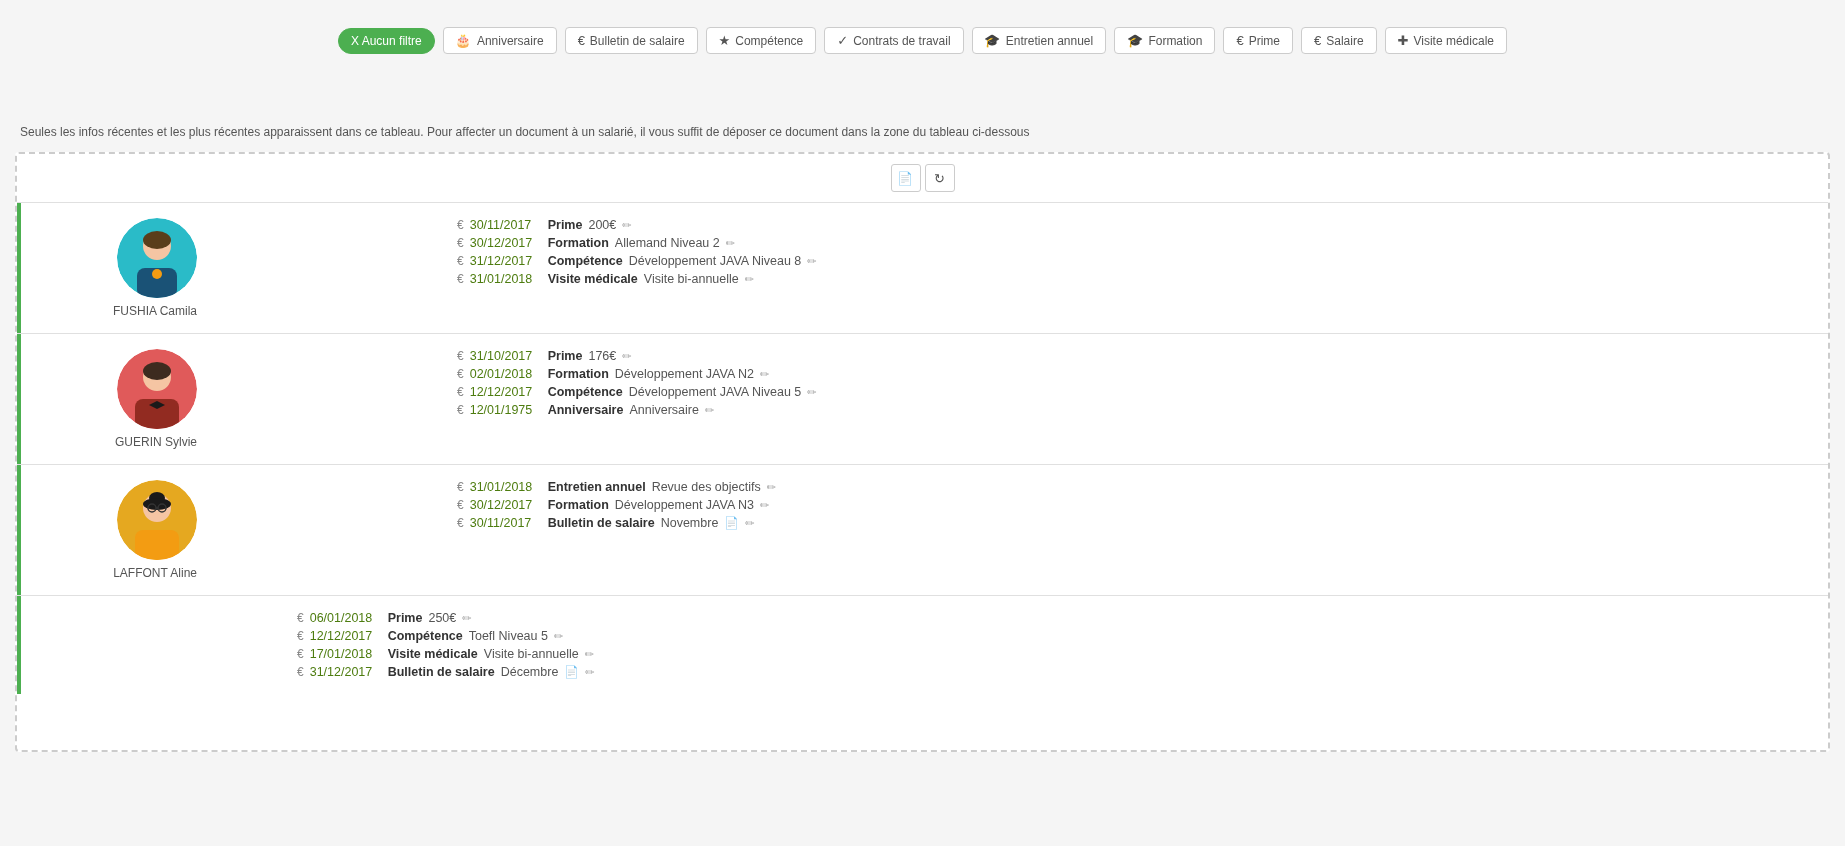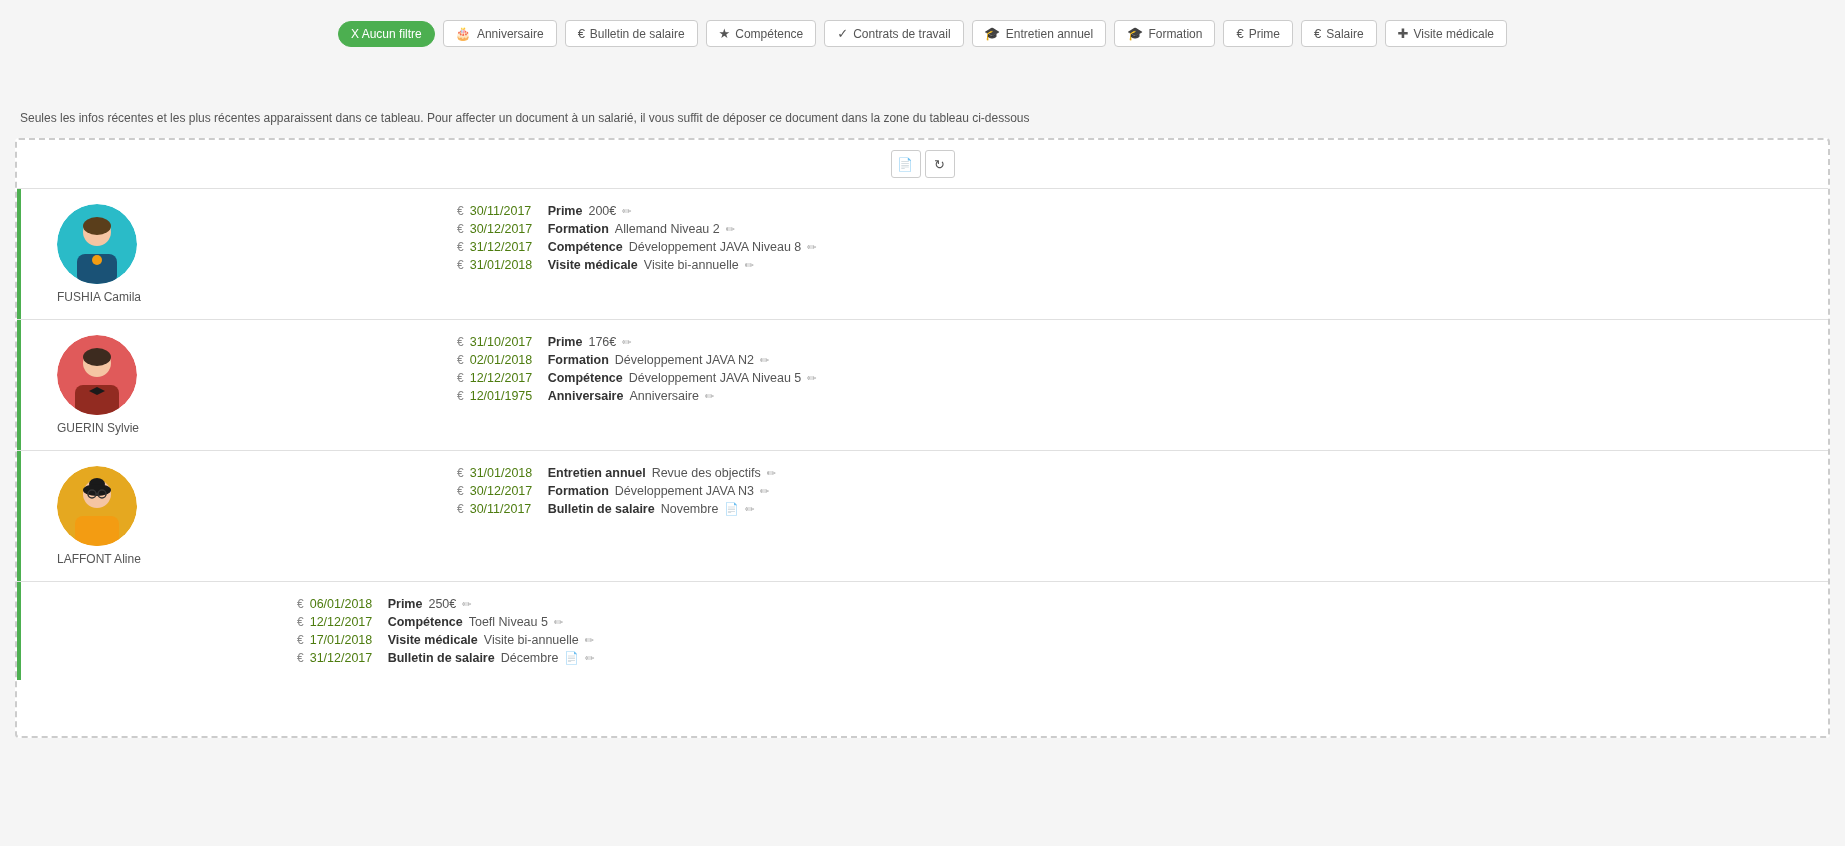--- a/index.html
+++ b/index.html
@@ -9,21 +9,21 @@
       background: #f5f5f5;
       color: #333;
     }
 
     
     .filter-bar {
       display: flex;
       align-items: center;
       justify-content: center;
       gap: 8px;
-      padding: 20px 20px;
+      padding: 27px 20px;
       background: #f5f5f5;
       flex-wrap: wrap;
     }
 
     .filter-btn {
       display: inline-flex;
       align-items: center;
       gap: 5px;
       padding: 5px 12px;
       border: 1px solid #ccc;
@@ -102,21 +102,21 @@
       top: 0;
       bottom: 0;
       width: 4px;
       background: #4caf50;
     }
 
     
     .avatar-section {
       display: flex;
       flex-direction: column;
-      align-items: flex-start;
+      align-items: flex-end;
       width: 160px;
       flex-shrink: 0;
       padding-left: 20px;
     }
 
     .avatar {
       width: 80px;
       height: 80px;
       border-radius: 50%;
       overflow: hidden;

